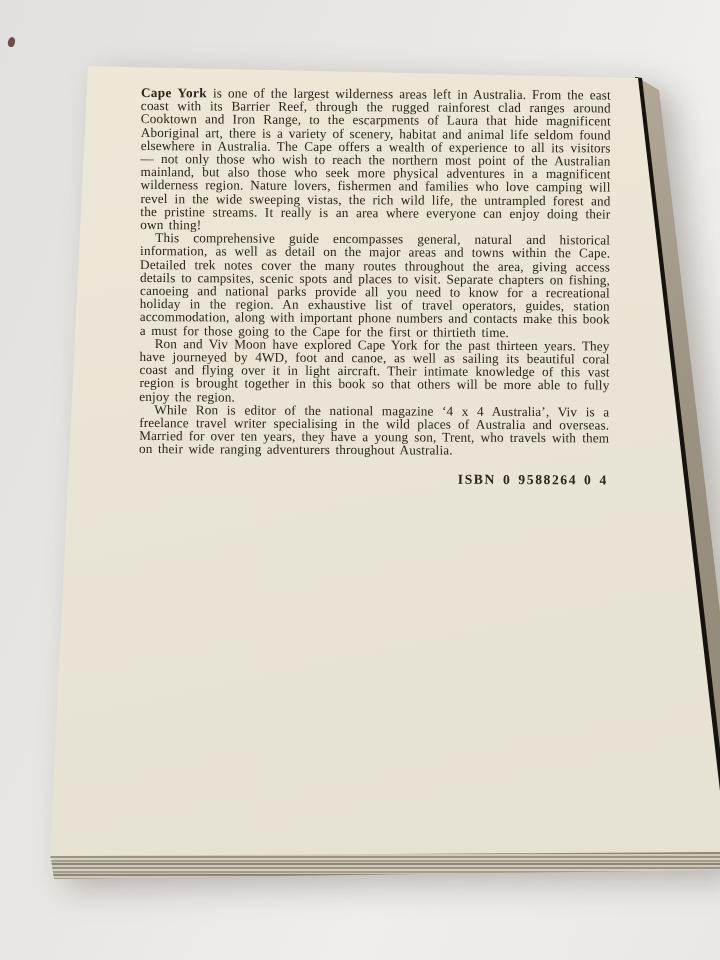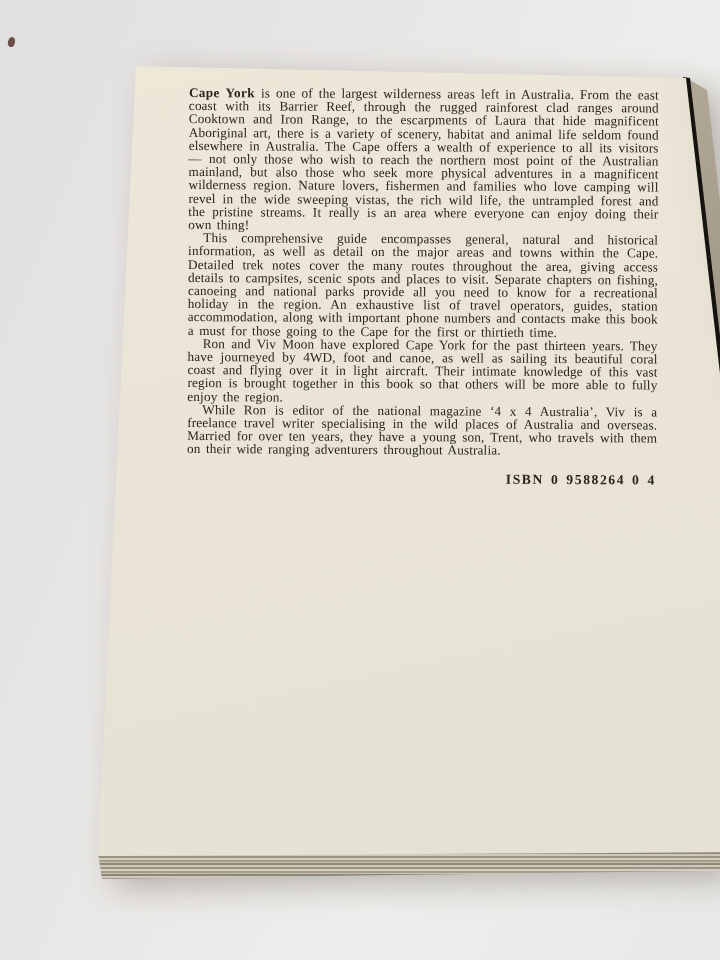--- a/index.html
+++ b/index.html
@@ -6,21 +6,21 @@
   .scene{
     position:relative;width:720px;height:960px;overflow:hidden;
     background:linear-gradient(112deg,#e2e0df 0%,#e9e7e5 38%,#efeeec 66%,#e9e8e6 100%);
     font-family:"Liberation Serif","DejaVu Serif",serif;
   }
   .speck{
     position:absolute;left:8px;top:37px;width:7px;height:10px;
     background:#55352e;border-radius:55% 60% 50% 55%;
     transform:rotate(18deg);opacity:.85;
   }
-  .book{position:absolute;inset:0;filter:drop-shadow(14px 9px 16px rgba(70,62,50,.33));margin-left:48px;}
+  .book{position:absolute;inset:0;filter:drop-shadow(14px 9px 16px rgba(70,62,50,.33));}
   .layer{position:absolute;inset:0;}
   .fore-edge{
     clip-path:polygon(640px 79px,659px 90px,748px 852px,724px 852px);
     background:linear-gradient(to bottom,#b5ac9c 0%,#9a9180 45%,#8d8473 100%);
   }
   .edge-line{
     clip-path:polygon(635px 77px,642px 78px,732px 852px,723px 852px);
     background:#16130e;
   }
   .page-stack{

